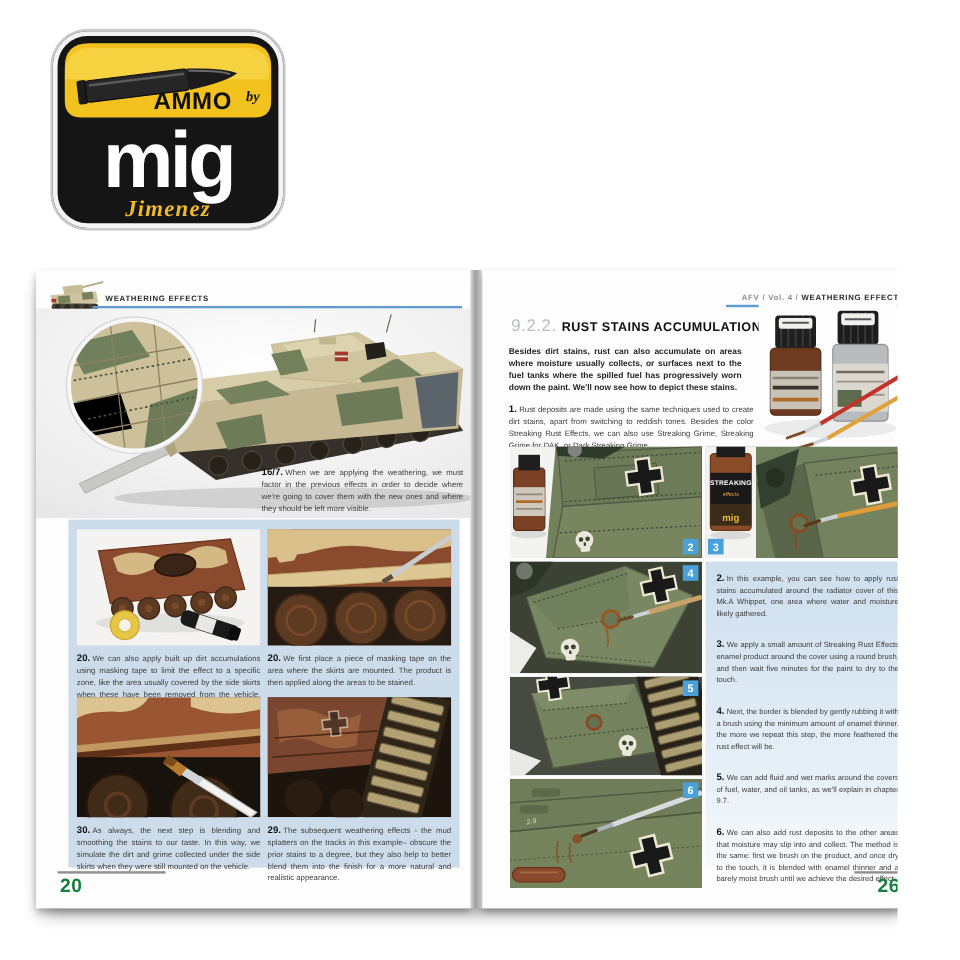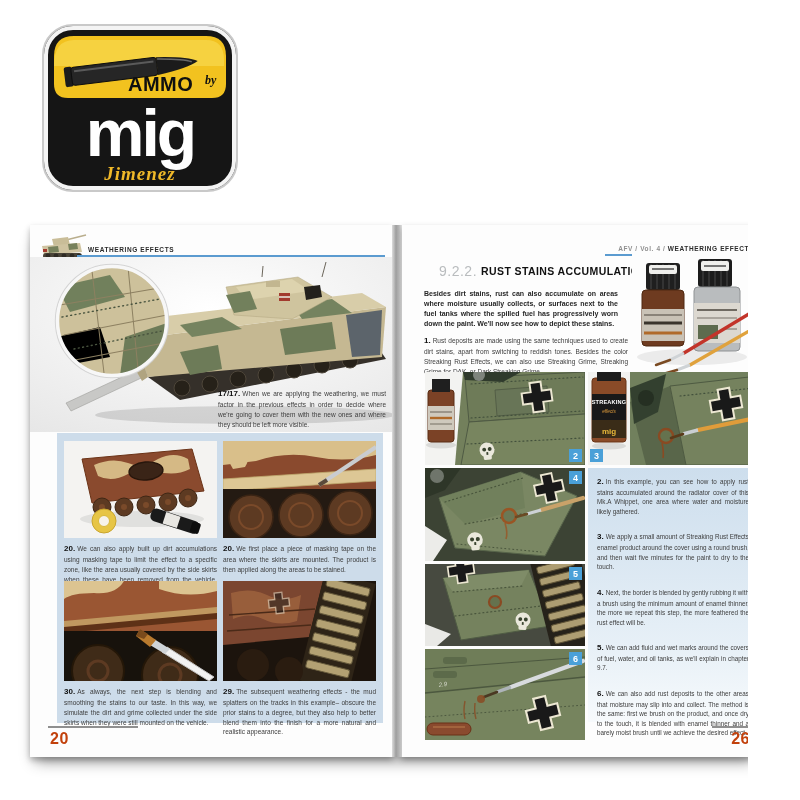--- a/index.html
+++ b/index.html
@@ -20,21 +20,21 @@
         background:linear-gradient(90deg,#dcdcdc 0%,#9f9f9f 40%,#bbbbbb 70%,#e6e6e6 100%);}
   .edge-r{position:absolute;right:0;top:0;bottom:0;width:5px;
           background:linear-gradient(90deg,rgba(0,0,0,0),rgba(0,0,0,.18));}
 
   
   .runhead{font-size:6.5px;font-weight:bold;letter-spacing:.6px;color:#2b2b2b;white-space:nowrap;}
   .runhead .grey{color:#8f8f8f;font-weight:bold;}
   .blueline{height:2px;background:#5b9bd0;}
   .cap{font-size:6.5px;line-height:1.5;text-align:justify;color:#3c3c3c;margin:0;}
   .cap b{font-size:8px;color:#101010;margin-right:2px;}
-  .pagenum{font-size:16px;font-weight:800;color:#c2410c;letter-spacing:.5px;}
+  .pagenum{font-size:16px;font-weight:800;color:#15803d;letter-spacing:.5px;}
   .numline{height:1.5px;background:#8f8f8f;}
 
   
   .panel{position:absolute;left:27px;top:208px;width:326px;height:290px;background:#cddcea;}
   .ph{position:absolute;display:block;}
 
   
   .sec-num{font-size:14px;color:#b9bcbe;font-weight:400;letter-spacing:.5px;}
   .sec-title{font-size:10.5px;font-weight:800;color:#111;letter-spacing:.4px;margin-left:4px;}
   .intro{font-size:7px;font-weight:bold;line-height:1.45;color:#262626;text-align:justify;margin:0;}
@@ -167,21 +167,21 @@
             <line x1="98" y1="10" x2="108" y2="112" stroke="#8d8061" stroke-width="1"></line>
             <line x1="32" y1="60" x2="130" y2="42" stroke="#49543f" stroke-width="1.4" stroke-dasharray="1 3.4" stroke-linecap="round"></line>
             <line x1="44" y1="92" x2="132" y2="74" stroke="#49543f" stroke-width="1.4" stroke-dasharray="1 3.4" stroke-linecap="round"></line>
           </g>
           <circle cx="82" cy="64" r="56.5" fill="none" stroke="#d4d4d4" stroke-width="1.4"></circle>
           <circle cx="82" cy="64" r="54.5" fill="none" stroke="#f7f7f7" stroke-width="3.4"></circle>
         </g>
       </svg>
 
       <p class="cap abs" style="left:188px;top:163px;width:168px">
-        <b>17/17.</b><span>When we are applying the weathering, we must factor in the previous effects in order to decide where we're going to cover them with the new ones and where they should be left more visible.</span>
+        <b>16/7.</b><span>When we are applying the weathering, we must factor in the previous effects in order to decide where we're going to cover them with the new ones and where they should be left more visible.</span>
       </p>
 
       <div class="panel">
 
         <svg class="ph" style="left:7px;top:8px" width="153" height="97" viewBox="0 0 153 97">
           <rect width="153" height="97" fill="#f4f3f1"></rect>
           <ellipse cx="78" cy="78" rx="62" ry="8" fill="#000" opacity=".08"></ellipse>
           <polygon points="18,18 128,8 140,50 28,62" fill="#8a4a2e" stroke="#6b3317" stroke-width="1"></polygon>
           <path d="M30,24 q18,-8 34,-2 q14,6 30,-4 q16,-8 30,0 l2,10 q-16,8 -34,2 q-14,-5 -28,3 q-16,9 -30,2 Z" fill="#d9bf8a" opacity=".95"></path>
           <ellipse cx="82" cy="30" rx="17" ry="9" fill="#3a2417" stroke="#27160c" stroke-width="1.4" transform="rotate(-5 82 30)"></ellipse>
@@ -297,21 +297,21 @@
 
     <div class="page page-right">
       <div class="edge-r"></div>
 
       <div class="abs runhead" style="right:4px;top:20px;text-align:right">
         <span class="grey">AFV  /  Vol. 4  /</span>
         <span>WEATHERING EFFECTS</span>
       </div>
       <div class="abs blueline" style="left:203px;top:29px;width:151px"></div>
 
-      <div class="abs" style="left:37px;top:38px;display:flex;align-items:center">
+      <div class="abs" style="left:24px;top:38px;display:flex;align-items:flex-end">
         <span class="sec-num">9.2.2.</span>
         <span class="sec-title">RUST STAINS ACCUMULATIONS</span>
       </div>
 
       <p class="intro abs" style="left:22px;top:64px;width:194px">Besides dirt stains, rust can also accumulate on areas where moisture usually collects, or surfaces next to the fuel tanks where the spilled fuel has progressively worn down the paint. We'll now see how to depict these stains.</p>
 
       <svg class="ph" style="left:230px;top:28px" width="126" height="125" viewBox="0 0 126 125">
         <rect width="126" height="125" fill="#fdfdfd"></rect>
         <ellipse cx="60" cy="104" rx="55" ry="8" fill="#000" opacity=".07"></ellipse>
         <g>

